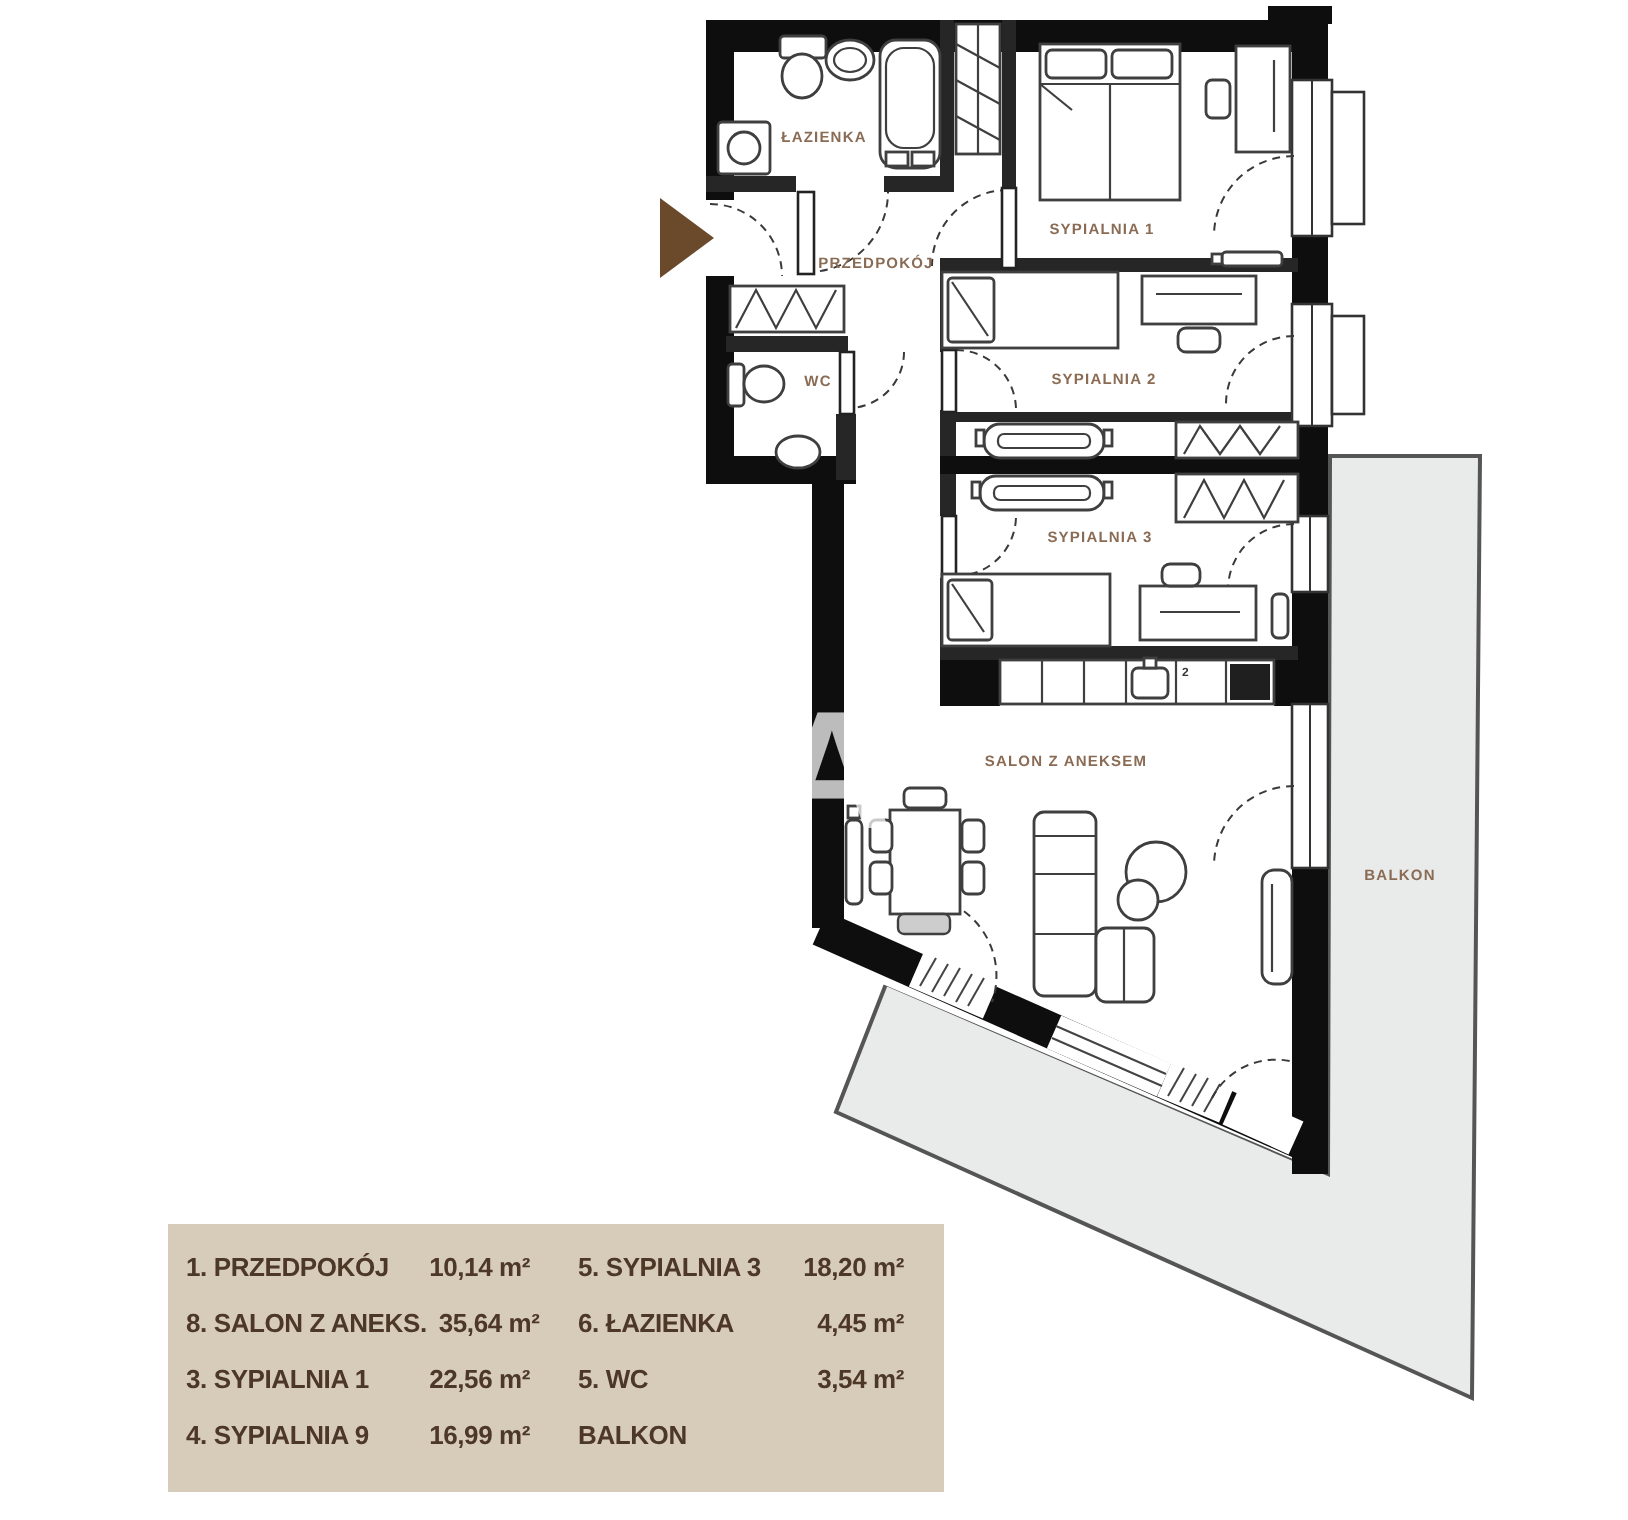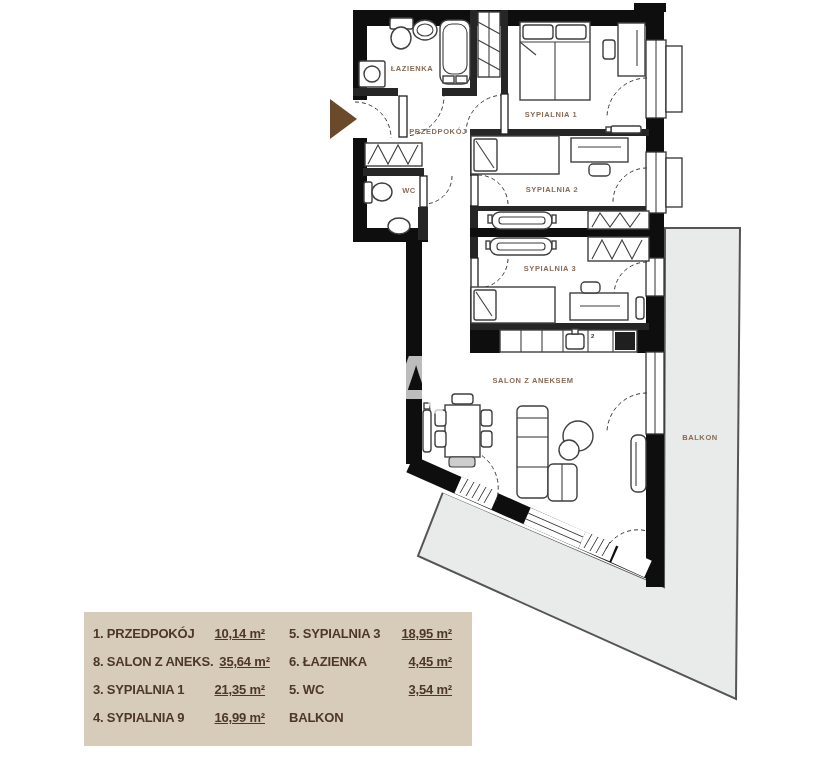--- a/index.html
+++ b/index.html
@@ -29,21 +29,21 @@
              opacity:.72;letter-spacing:14px;text-anchor:middle;}
   .arrow{fill:var(--arrow,#6b4a2c);}
 
   .legend{position:absolute;left:84px;top:612px;width:388px;height:134px;
           background:var(--legend-bg,#d7cbba);box-sizing:border-box;
           display:flex;gap:24px;padding:15px 20px 0 9px;}
   .lg-col{width:172px;display:flex;flex-direction:column;gap:14px;}
   .lg-row{display:flex;justify-content:space-between;white-space:nowrap;
           font:bold 13px "Liberation Sans",sans-serif;line-height:14px;
           color:var(--legend-text,#4d3827);letter-spacing:-0.2px;}
-  .lg-area{text-align:right;padding-left:6px;text-decoration:underline;}
+  .lg-area{text-align:right;padding-left:6px;}
 </style>
 </head>
 <body>
 
 <div class="stage">
 <svg viewBox="0 0 814 760" width="814" height="760">
 
   <g>
     <polygon class="balcony" points="665,228 740,228 736,699 418,556 443,492 664,587" fill="#e9eaea"></polygon>
     <text class="room-label" x="700" y="440">BALKON</text>
@@ -321,31 +321,31 @@
       <div class="lg-row">
         <span class="lg-label">1. PRZEDPOKÓJ</span>
         <span class="lg-area">10,14 m²</span>
       </div>
       <div class="lg-row">
         <span class="lg-label">8. SALON Z ANEKS.</span>
         <span class="lg-area">35,64 m²</span>
       </div>
       <div class="lg-row">
         <span class="lg-label">3. SYPIALNIA 1</span>
-        <span class="lg-area">21,35 m²</span>
+        <span class="lg-area">22,56 m²</span>
       </div>
       <div class="lg-row">
         <span class="lg-label">4. SYPIALNIA 9</span>
         <span class="lg-area">16,99 m²</span>
       </div>
     </div>
     <div class="lg-col">
       <div class="lg-row">
         <span class="lg-label">5. SYPIALNIA 3</span>
-        <span class="lg-area">18,95 m²</span>
+        <span class="lg-area">18,20 m²</span>
       </div>
       <div class="lg-row">
         <span class="lg-label">6. ŁAZIENKA</span>
         <span class="lg-area">4,45 m²</span>
       </div>
       <div class="lg-row">
         <span class="lg-label">5. WC</span>
         <span class="lg-area">3,54 m²</span>
       </div>
       <div class="lg-row">

